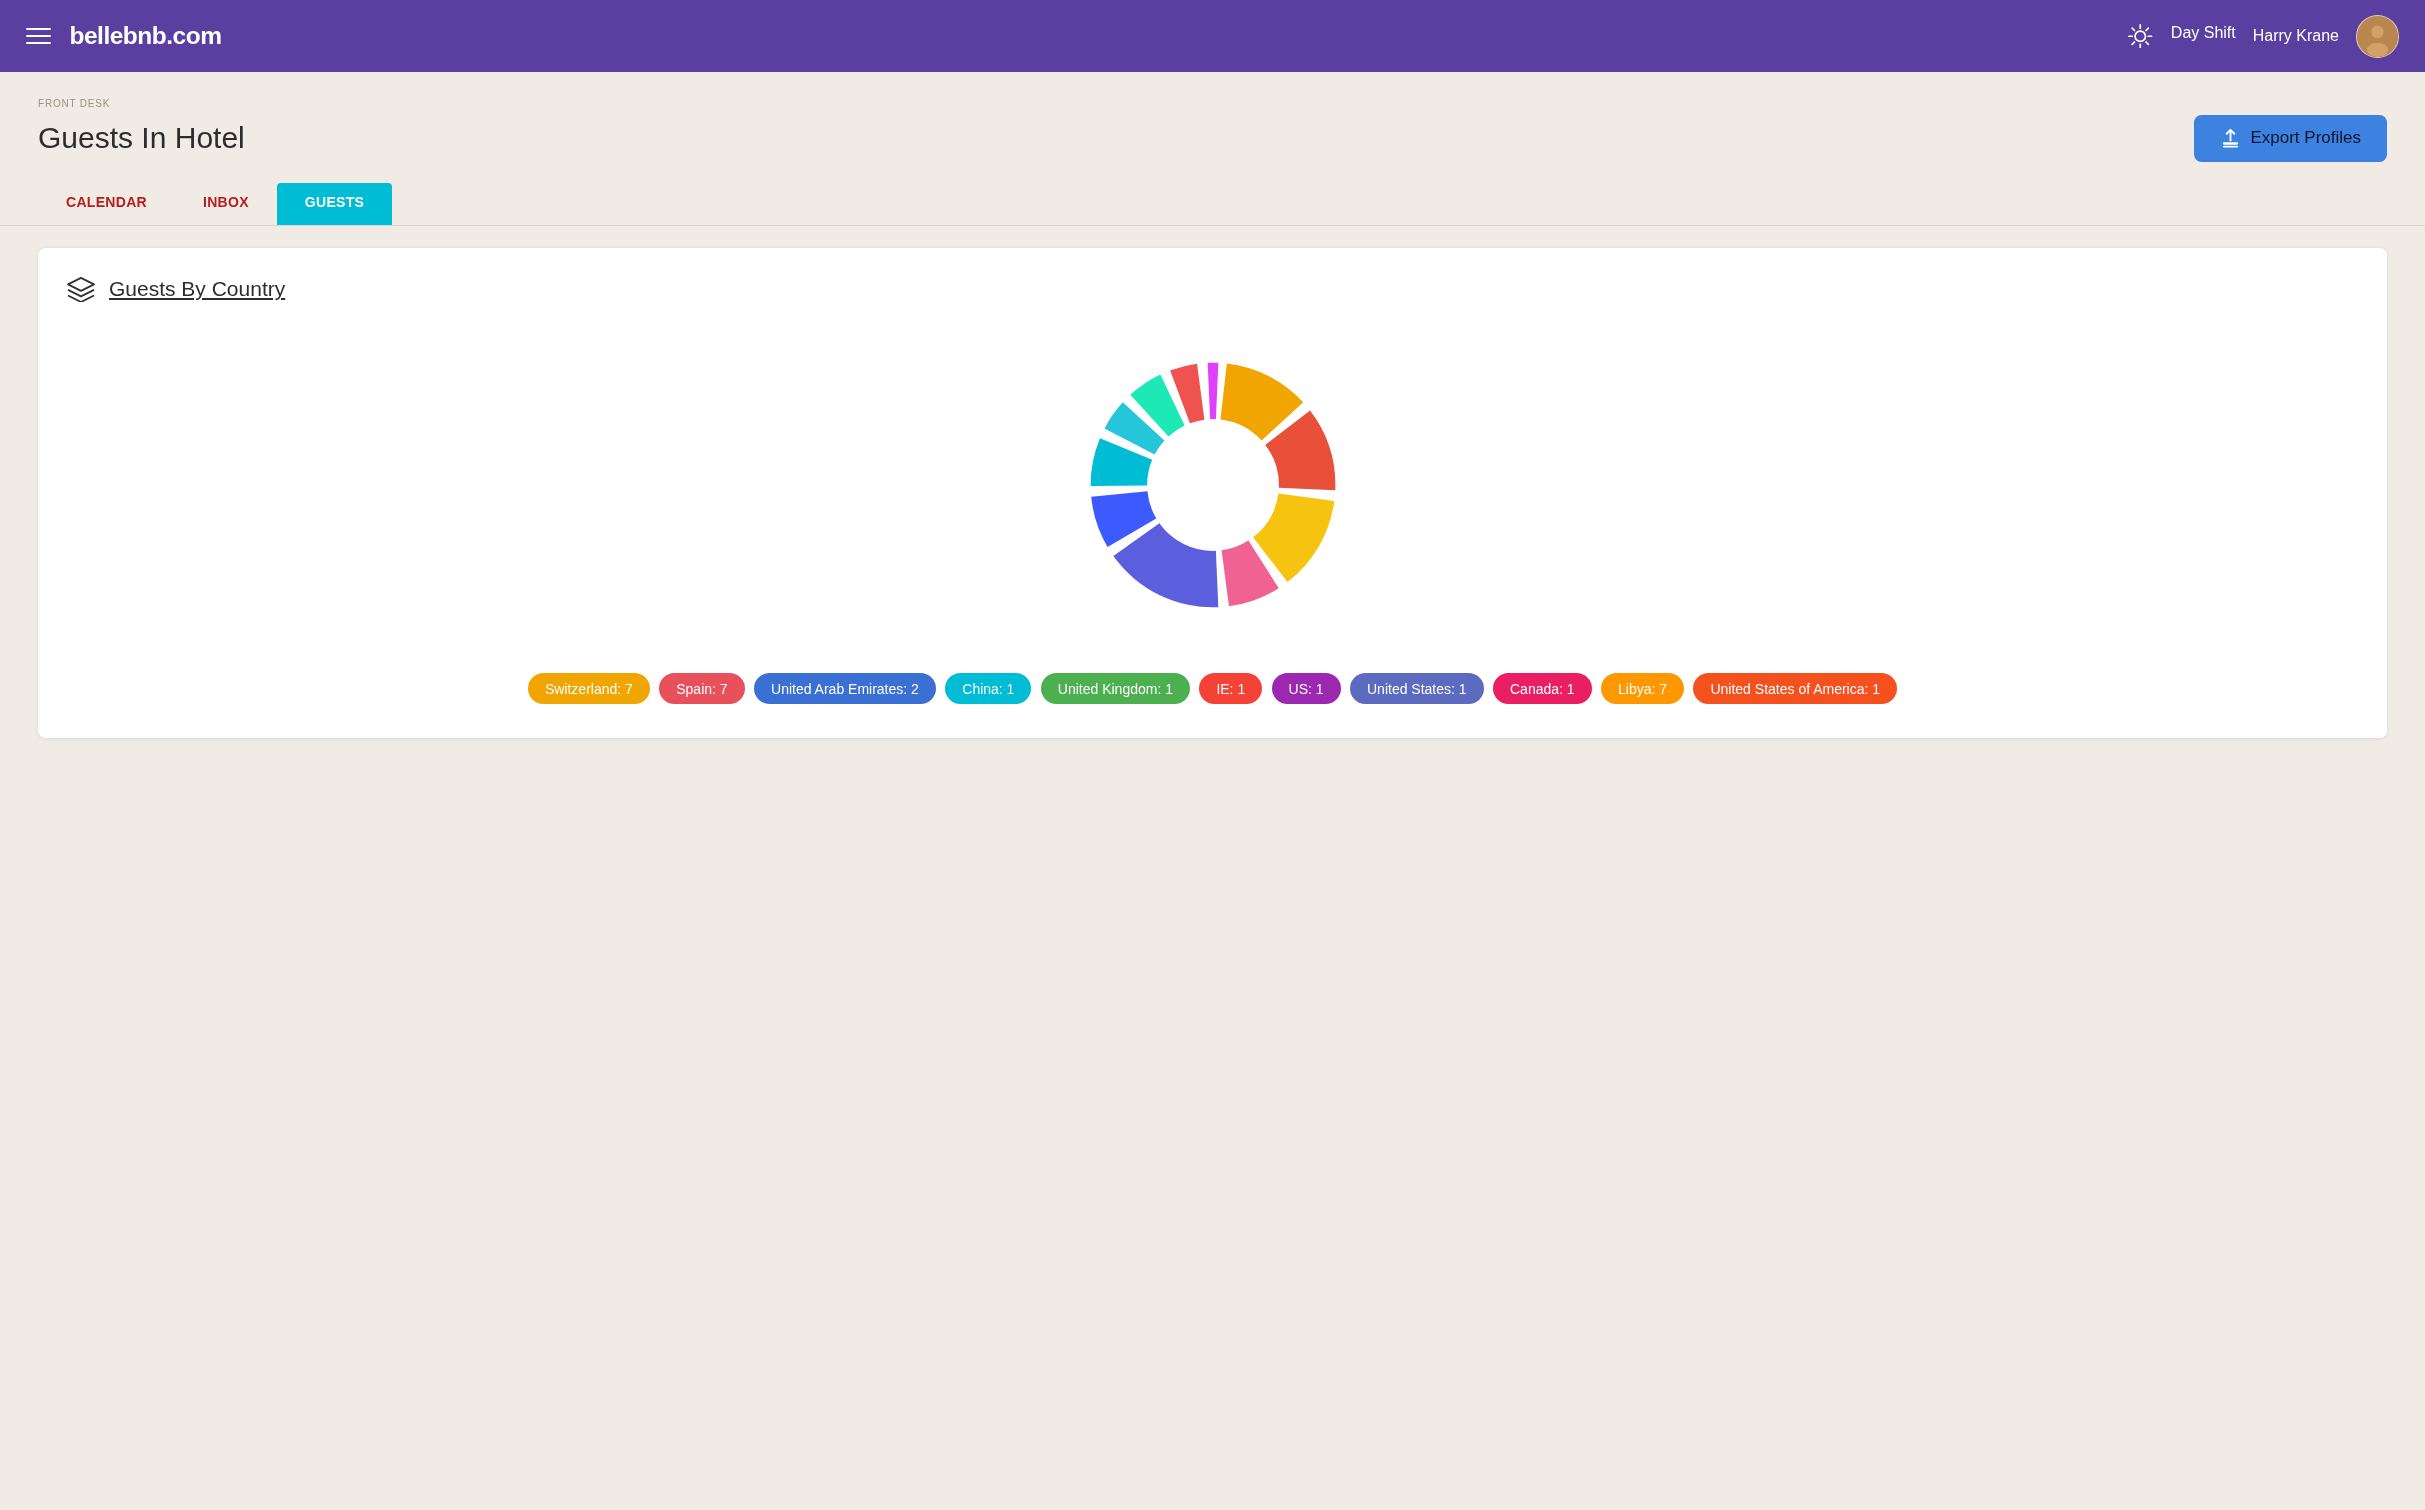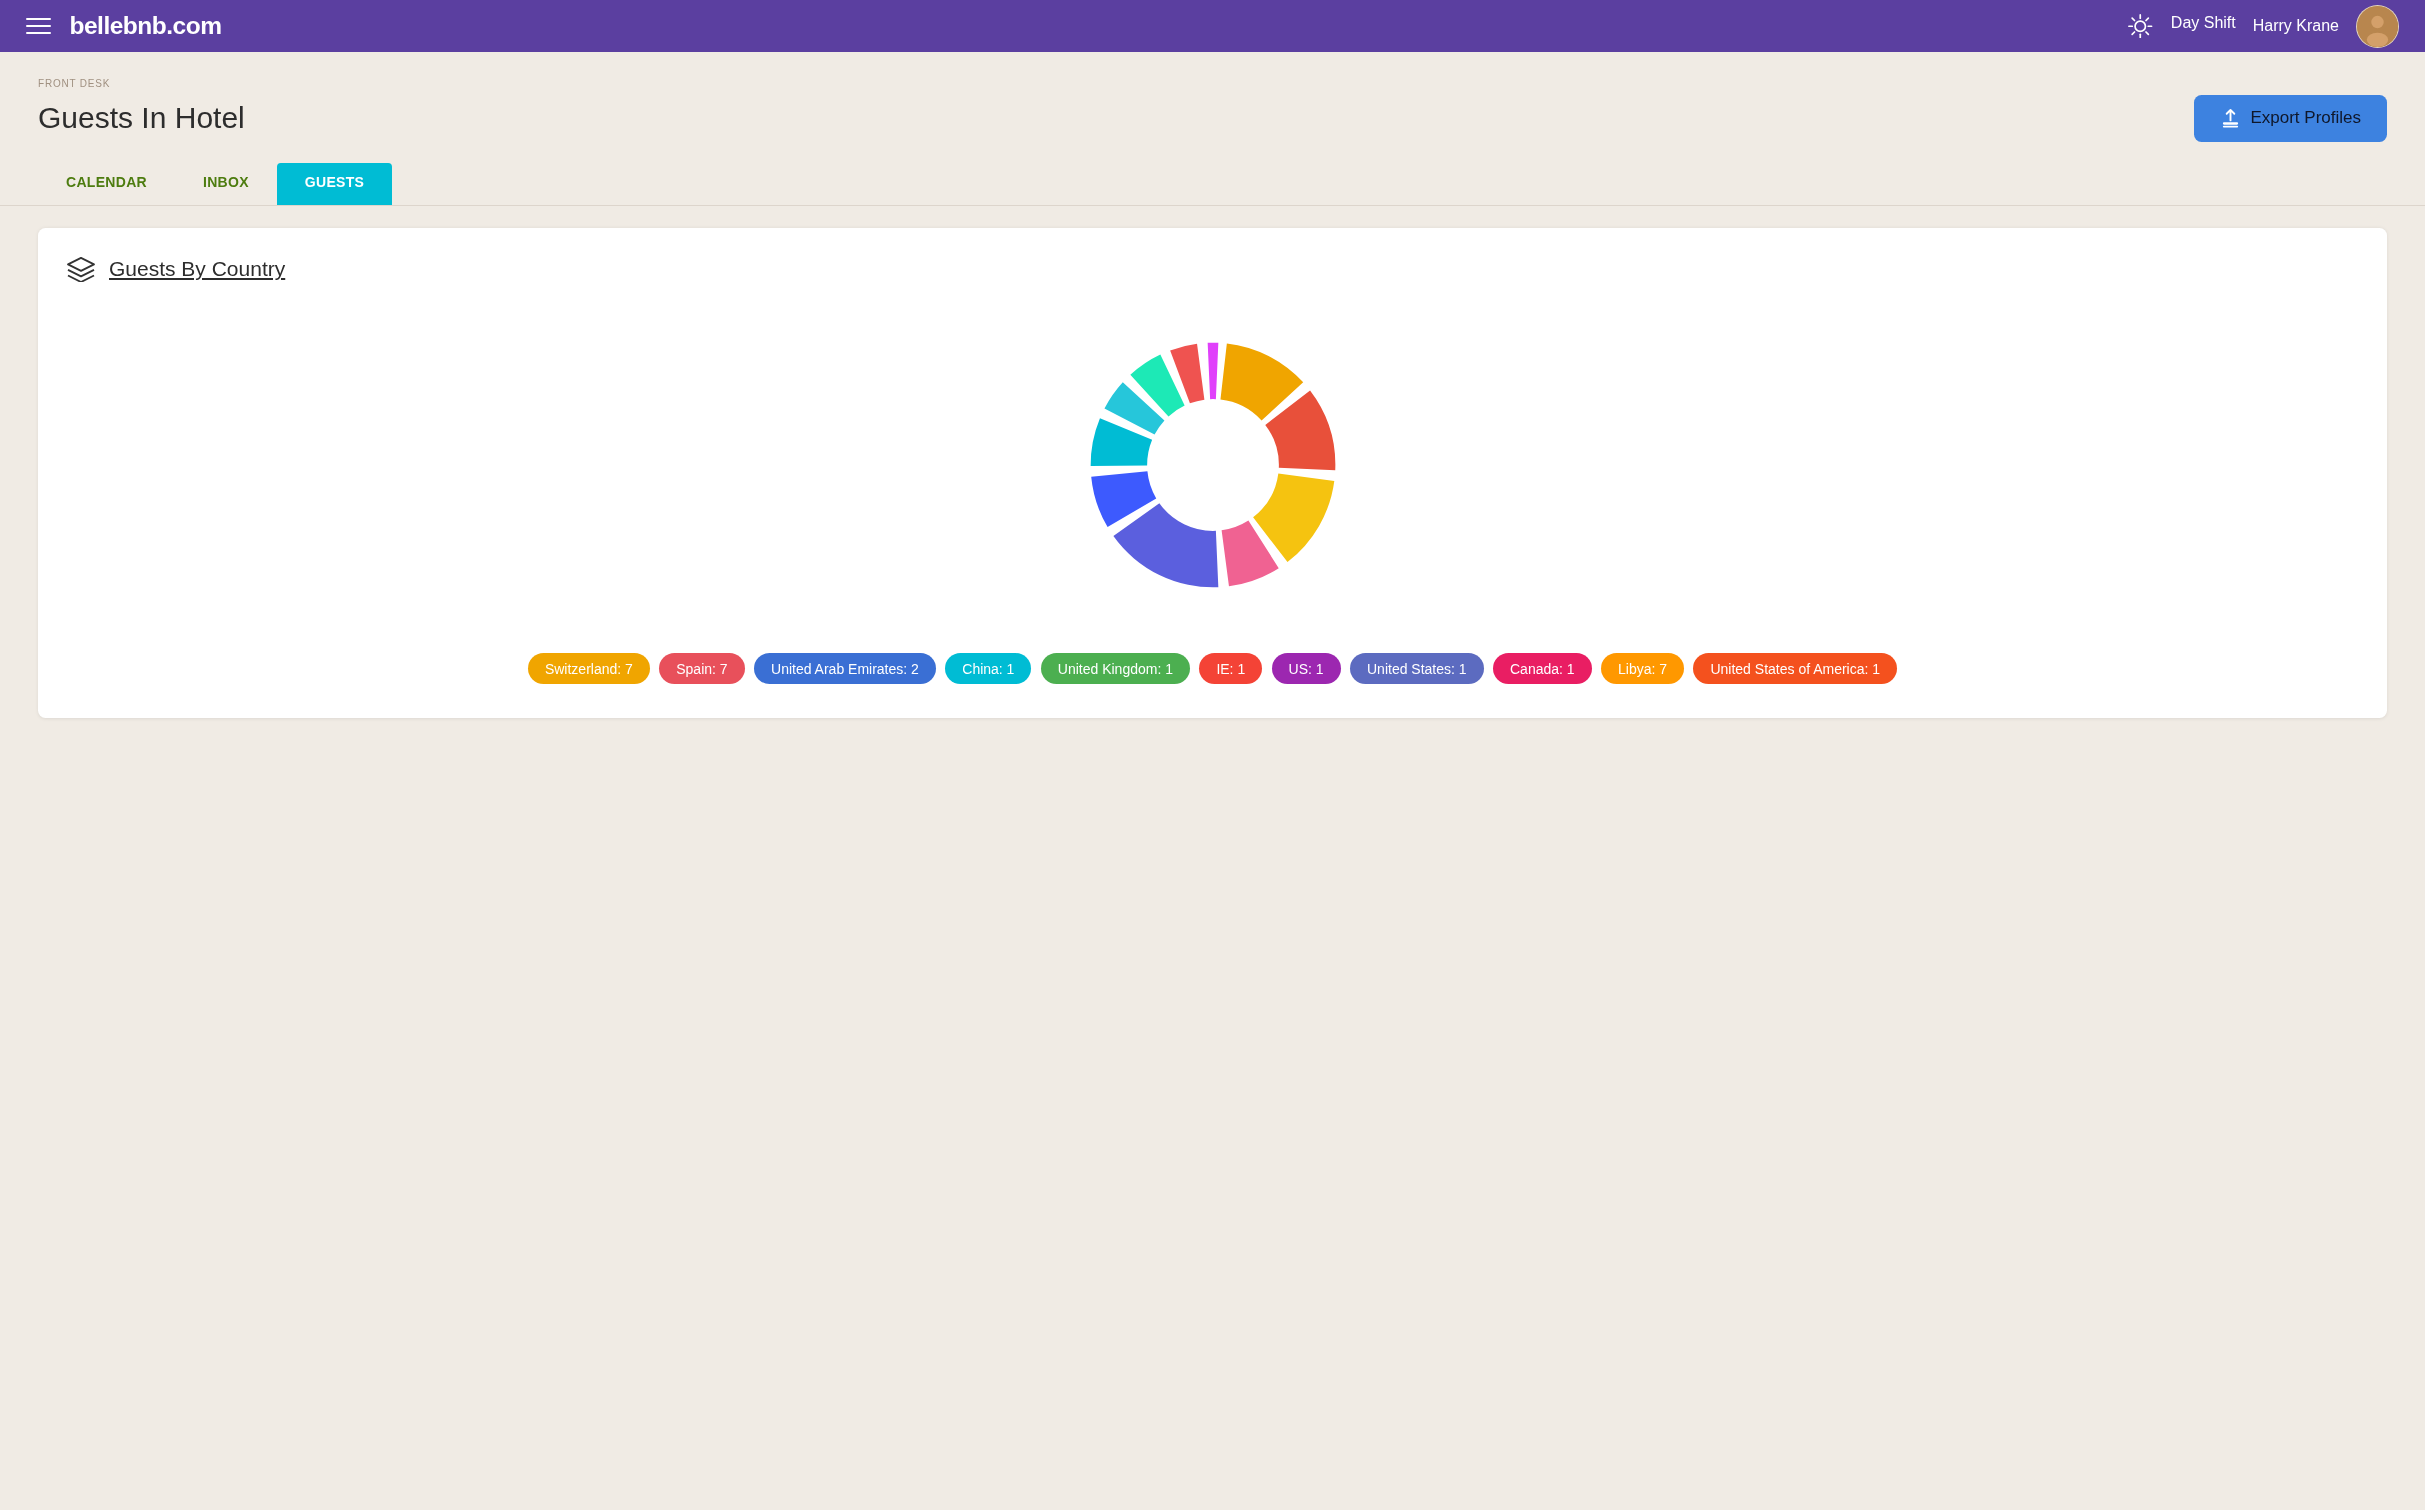--- a/index.html
+++ b/index.html
@@ -5,21 +5,21 @@
     * { box-sizing: border-box; margin: 0; padding: 0; }
     body { font-family: -apple-system, BlinkMacSystemFont, 'Segoe UI', sans-serif; background: #f0ebe4; min-height: 100vh; }
 
     
     .header {
       background: #5b3fa0;
       display: flex;
       align-items: center;
       justify-content: space-between;
       padding: 0 26px;
-      height: 52px;
+      height: 72px;
     }
     .header-left {
       display: flex;
       align-items: center;
       gap: 19px;
     }
     .hamburger-icon {
       display: flex;
       flex-direction: column;
       gap: 4.7px;
@@ -122,21 +122,21 @@
       align-items: center;
       border-bottom: 1.4px solid #ddd5cc;
       gap: 0;
       padding: 0 38px;
       background: #f0ebe4;
     }
     .tab {
       padding: 11.3px 28px 13px 28px;
       font-size: 14px;
       font-weight: 600;
-      color: #4d7c0f;
+      color: #b91c1c;
       cursor: pointer;
       border-bottom: 2.8px solid transparent;
       letter-spacing: 0.3px;
     }
     .tab.active {
       background: #00bcd4;
       color: white;
       border-radius: 3.8px 3.8px 0 0;
       border-bottom: 2.8px solid #00bcd4;
     }

